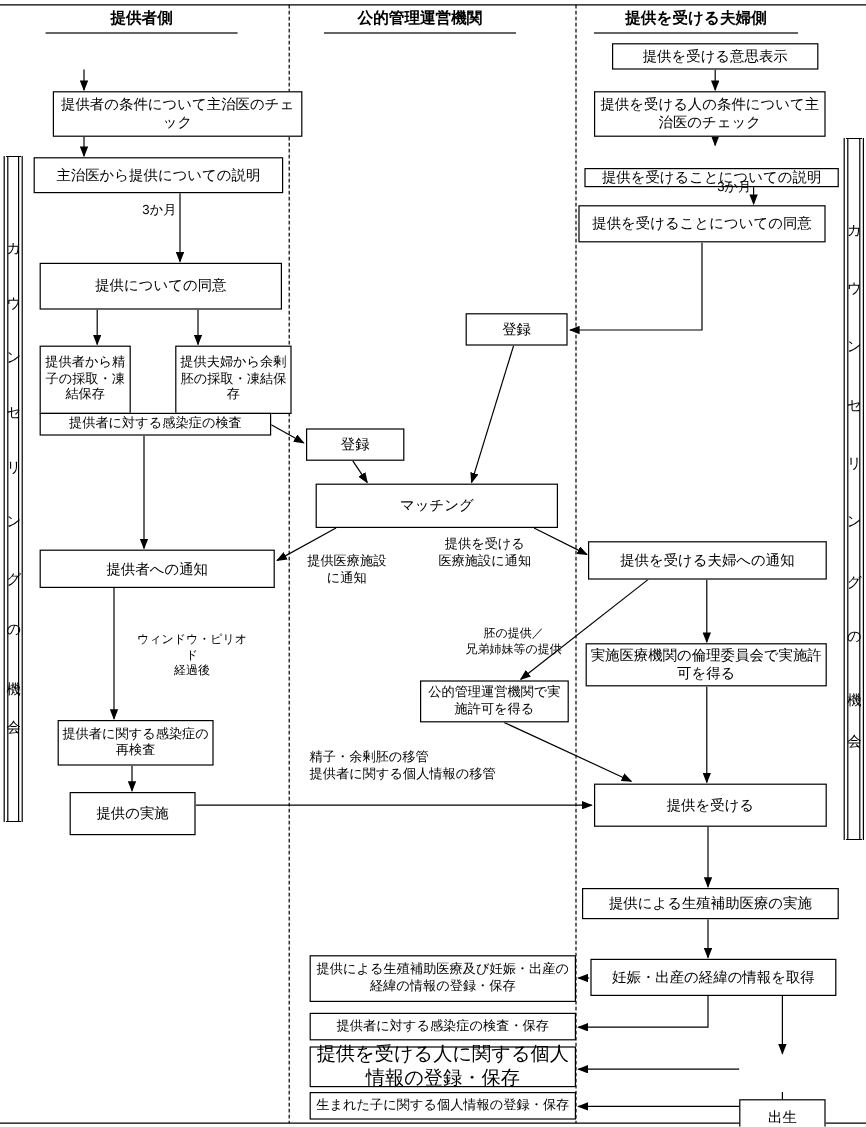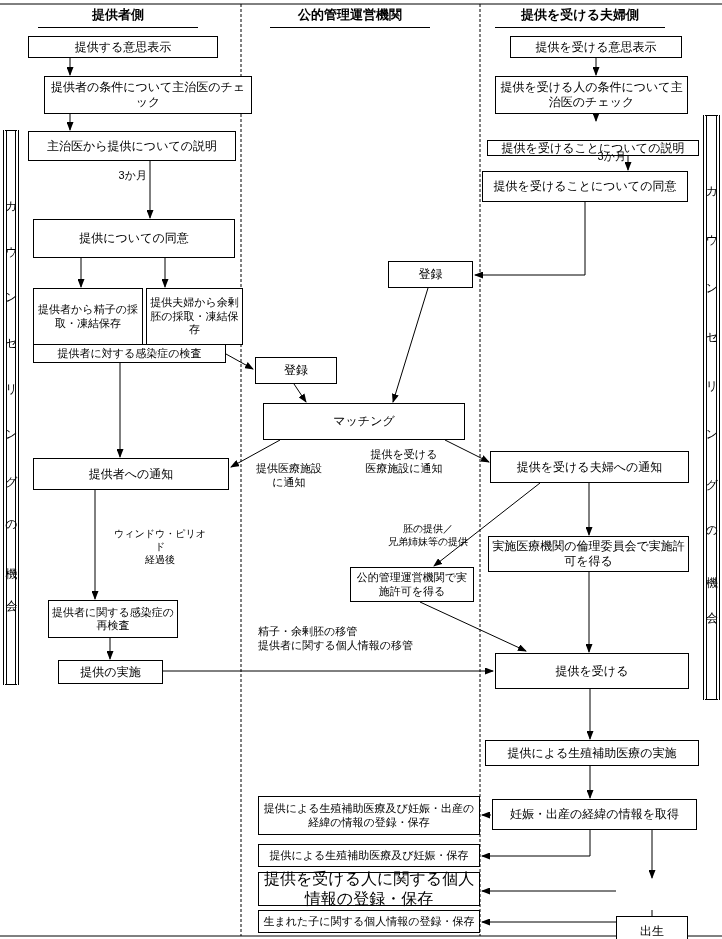--- a/index.html
+++ b/index.html
@@ -71,36 +71,35 @@
   <div class="col-header" id="hdr-agency">公的管理運営機関</div>
   <div class="col-header" id="hdr-donor">提供者側</div>
   <div class="col-header" id="hdr-recipient">提供を受ける夫婦側</div>
 
   <div class="vbar" id="vbar-left">
     <span>カウンセリングの機会</span>
   </div>
   <div class="vbar" id="vbar-right">
     <span>カウンセリングの機会</span>
   </div>
-<div class="node" style="left: 28px; top: 36px; width: 190px; height: 22px;">提供する意思表示</div>
     <div class="node" style="left: 44px; top: 76px; width: 208px; height: 38px;">提供者の条件について主治医のチェック</div>
     <div class="node" style="left: 28px; top: 131px; width: 208px; height: 30px;">主治医から提供についての説明</div>
     <div class="node" style="left: 33px; top: 219px; width: 202px; height: 39px;">提供についての同意</div>
-    <div class="node" style="left: 33px; top: 288px; width: 110px; height: 57px; font-size: 11px;">提供者から精子の採取・凍結保存</div>
+    <div class="node" style="left: 33px; top: 288px; width: 76px; height: 57px; font-size: 11px;">提供者から精子の採取・凍結保存</div>
     <div class="node" style="left: 146px; top: 288px; width: 97px; height: 57px; font-size: 11px;">提供夫婦から余剰胚の採取・凍結保存</div>
     <div class="node" style="left: 33px; top: 344px; width: 193px; height: 19px; font-size: 11px;">提供者に対する感染症の検査</div>
     <div class="node" style="left: 33px; top: 458px; width: 196px; height: 32px;">提供者への通知</div>
     <div class="node" style="left: 48px; top: 600px; width: 130px; height: 38px; font-size: 11px;">提供者に関する感染症の再検査</div>
-    <div class="node" style="left: 58px; top: 660px; width: 105px; height: 24px;">提供の実施</div>
+    <div class="node" style="left: 58px; top: 660px; width: 105px; height: 36px;">提供の実施</div>
     <div class="node" style="left: 388px; top: 261px; width: 85px; height: 27px;">登録</div>
     <div class="node" style="left: 255px; top: 357px; width: 82px; height: 27px;">登録</div>
     <div class="node" style="left: 263px; top: 403px; width: 202px; height: 37px;">マッチング</div>
     <div class="node" style="left: 350px; top: 567px; width: 124px; height: 35px; font-size: 11px;">公的管理運営機関で実施許可を得る</div>
     <div class="node" style="left: 258px; top: 796px; width: 222px; height: 39px; font-size: 11px;">提供による生殖補助医療及び妊娠・出産の経緯の情報の登録・保存</div>
-    <div class="node" style="left: 258px; top: 844px; width: 222px; height: 23px; font-size: 11px;">提供による生殖補助医療及び妊娠・保存</div>
+    <div class="node" style="left: 258px; top: 844px; width: 222px; height: 23px; font-size: 11px;">提供者に対する感染症の検査・保存</div>
     <div class="node" style="left: 258px; top: 872px; width: 222px; height: 34px; font-size: 16px;">提供を受ける人に関する個人情報の登録・保存</div>
     <div class="node" style="left: 258px; top: 910px; width: 222px; height: 23px; font-size: 11px;">生まれた子に関する個人情報の登録・保存</div>
     <div class="node" style="left: 510px; top: 36px; width: 172px; height: 22px;">提供を受ける意思表示</div>
     <div class="node" style="left: 495px; top: 76px; width: 193px; height: 38px;">提供を受ける人の条件について主治医のチェック</div>
     <div class="node" style="left: 487px; top: 122px; width: 212px; height: 16px; margin-top: 18px;">提供を受けることについての説明</div>
     <div class="node" style="left: 482px; top: 171px; width: 206px; height: 31px;">提供を受けることについての同意</div>
     <div class="node" style="left: 490px; top: 451px; width: 199px; height: 32px;">提供を受ける夫婦への通知</div>
     <div class="node" style="left: 488px; top: 536px; width: 201px; height: 36px;">実施医療機関の倫理委員会で実施許可を得る</div>
     <div class="node" style="left: 495px; top: 653px; width: 194px; height: 36px;">提供を受ける</div>
     <div class="node" style="left: 485px; top: 740px; width: 214px; height: 26px;">提供による生殖補助医療の実施</div>

